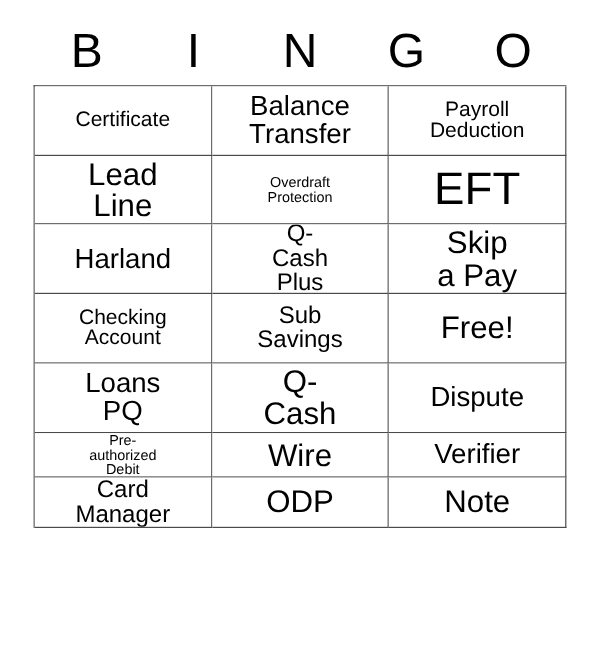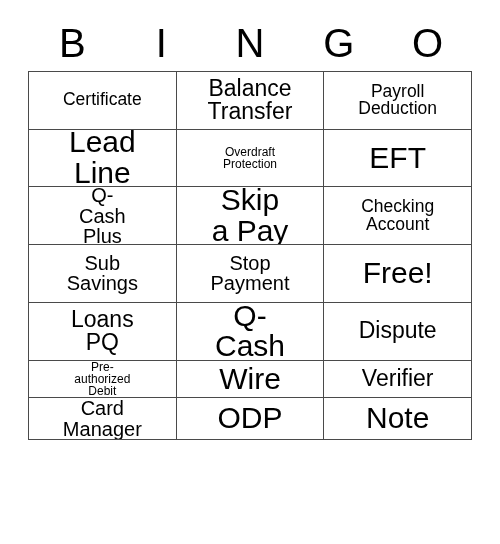--- a/index.html
+++ b/index.html
@@ -76,22 +76,22 @@
     white-space: pre-line;
     padding: 0 1px;
     box-sizing: border-box;
     color: #000000;
   }
   
   .fs-xs  { font-size: 12px; }
   .fs-s   { font-size: 17.5px; }
   .fs-m   { font-size: 20px; }
   .fs-l   { font-size: 23px; }
-  .fs-xxl { font-size: 30px; }
-  .fs-huge{ font-size: 30px; }
+  .fs-xxl { font-size: 26px; }
+  .fs-huge{ font-size: 38px; }
 </style>
 </head>
 <body>
 
 <div class="card">
 
   <div class="header-row">
     <div class="header-cell">B</div>
     <div class="header-cell">I</div>
     <div class="header-cell">N</div>
@@ -118,40 +118,39 @@
     </div>
     <div class="cell">
       <span class="cell-text fs-xs">Overdraft
 Protection</span>
     </div>
 
     <div class="cell">
       <span class="cell-text fs-huge">EFT</span>
     </div>
     <div class="cell">
+      <span class="cell-text fs-l">Harland</span>
+    </div>
+    <div class="cell">
       <span class="cell-text fs-m">Q-
 Cash
 Plus</span>
     </div>
     <div class="cell">
       <span class="cell-text fs-xxl">Skip
 a Pay</span>
     </div>
     <div class="cell">
       <span class="cell-text fs-s">Checking
 Account</span>
     </div>
 
     <div class="cell">
       <span class="cell-text fs-m">Sub
 Savings</span>
-    </div>
-    <div class="cell">
-      <span class="cell-text fs-m">Stop
-Payment</span>
     </div>
     <div class="cell">
       <span class="cell-text fs-xxl">Free!</span>
     </div>
     <div class="cell">
       <span class="cell-text fs-l">Loans
 PQ</span>
     </div>
 
     <div class="cell">

